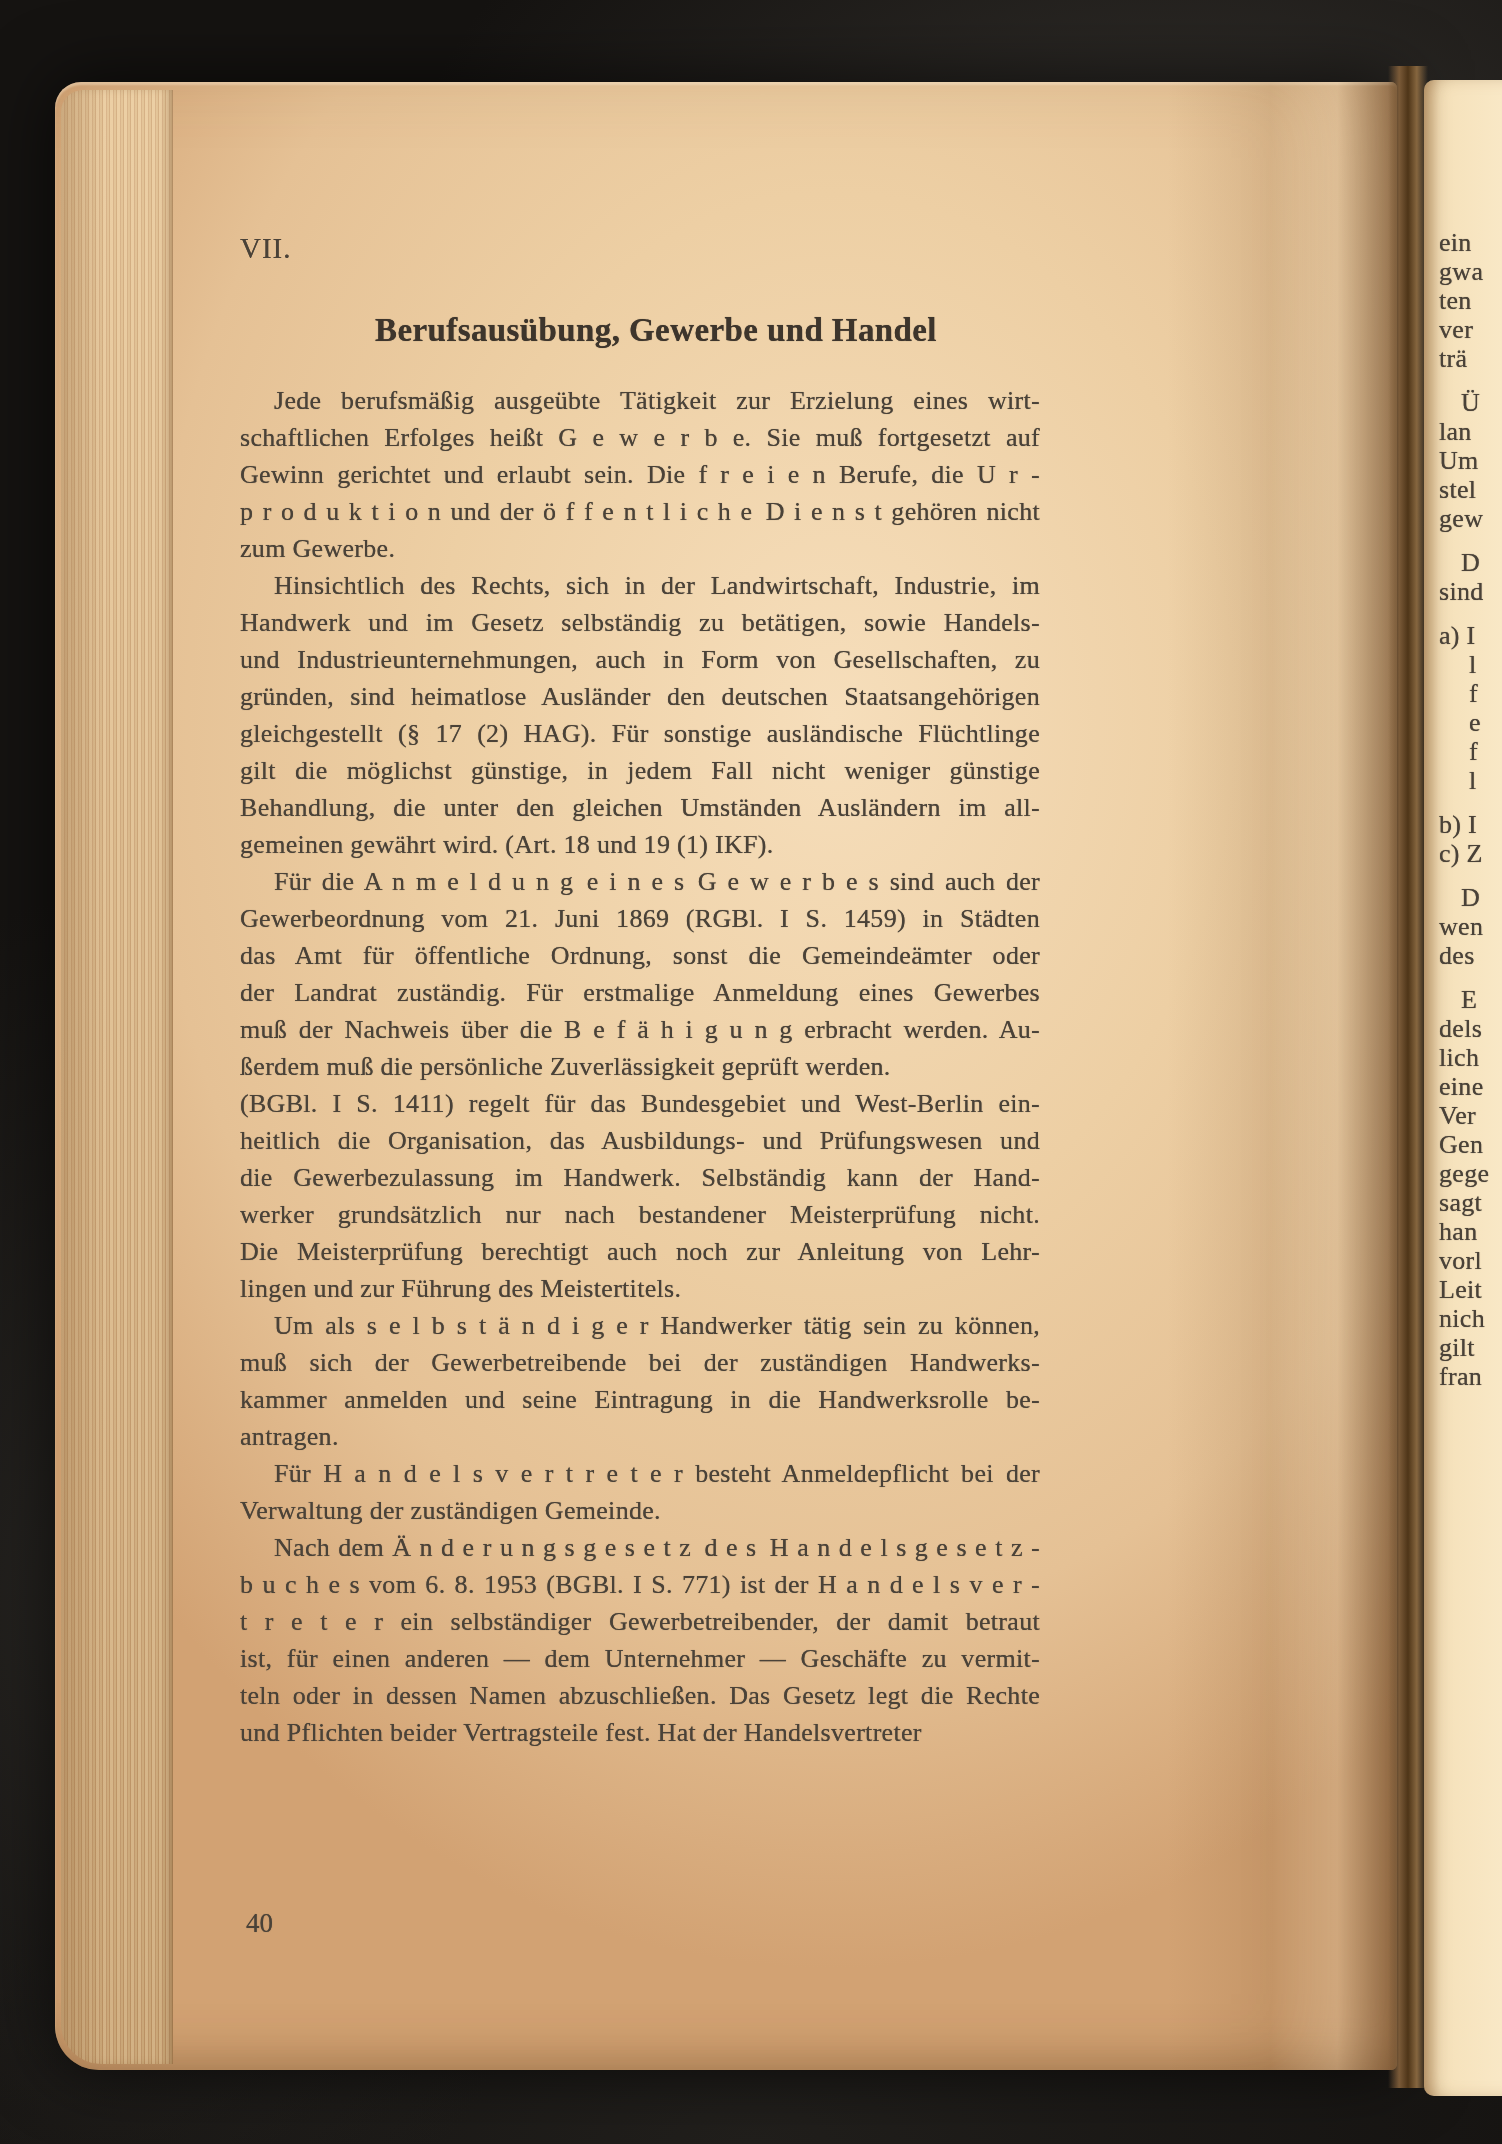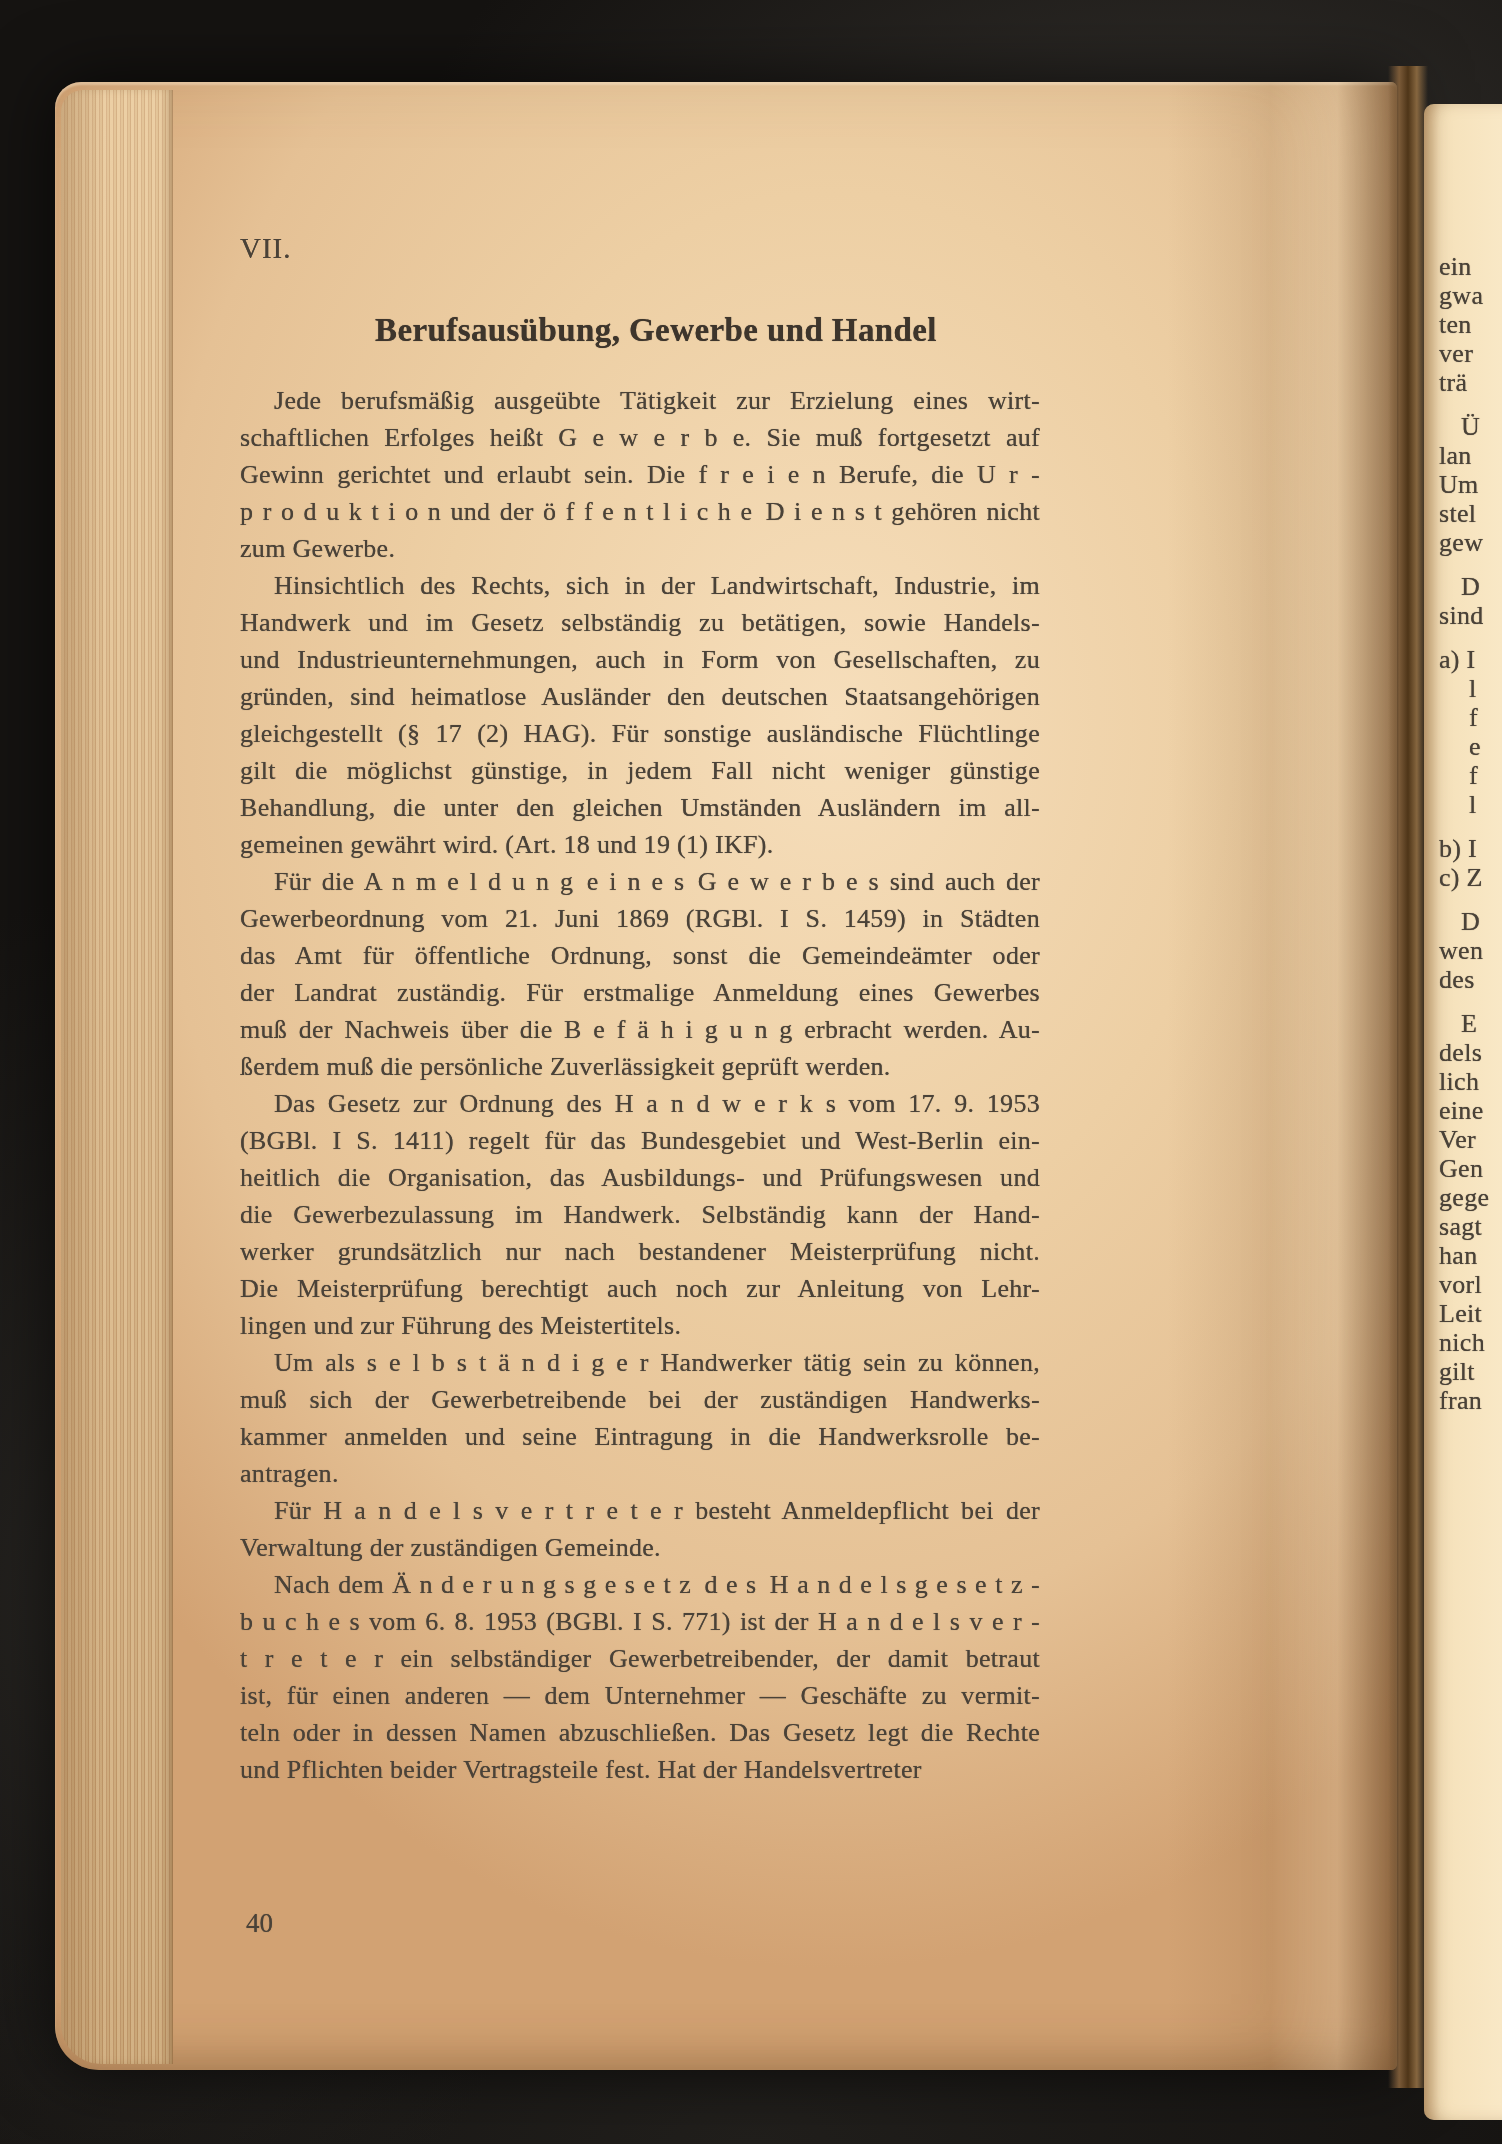--- a/index.html
+++ b/index.html
@@ -89,21 +89,20 @@
     background:linear-gradient(90deg,
       rgba(70,46,22,0) 0%, #7a5a38 28%, #4e3518 50%, #86663f 72%, rgba(70,46,22,0) 100%);
   }
   
   .page-right{
     position:absolute;left:1424px;top:80px;width:78px;height:2016px;
     border-radius:10px 0 0 10px;
     background:linear-gradient(90deg, #e6c99c 0px, #f5e1ba 16px, var(--paper-right,#f9e8c6) 100%);
     box-shadow:inset 14px 0 20px -9px rgba(120,80,40,.6);
     overflow:hidden;
-    margin-top:24px;
   }
   .fragments{
     padding:148px 0 0 15px;
     font-size:26px;line-height:29px;letter-spacing:.3px;
     color:var(--ink,#4a4238);
     text-shadow:0 0 .8px rgba(74,66,56,.9);
     white-space:nowrap;
   }
   .frag{height:29px;}
   .frag.gap{margin-top:15px;}
@@ -143,21 +142,20 @@
           </div>
           <div class="para">
             <div class="line first">Für die A n m e l d u n g e i n e s G e w e r b e s sind auch der</div>
             <div class="line">Gewerbeordnung vom 21. Juni 1869 (RGBl. I S. 1459) in Städten</div>
             <div class="line">das Amt für öffentliche Ordnung, sonst die Gemeindeämter oder</div>
             <div class="line">der Landrat zuständig. Für erstmalige Anmeldung eines Gewerbes</div>
             <div class="line">muß der Nachweis über die B e f ä h i g u n g erbracht werden. Au-</div>
             <div class="line last">ßerdem muß die persönliche Zuverlässigkeit geprüft werden.</div>
           </div>
           <div class="para">
-            <div class="line first">Das Gesetz zur Ordnung des H a n d w e r k s vom 17. 9. 1953</div>
             <div class="line">(BGBl. I S. 1411) regelt für das Bundesgebiet und West-Berlin ein-</div>
             <div class="line">heitlich die Organisation, das Ausbildungs- und Prüfungswesen und</div>
             <div class="line">die Gewerbezulassung im Handwerk. Selbständig kann der Hand-</div>
             <div class="line">werker grundsätzlich nur nach bestandener Meisterprüfung nicht.</div>
             <div class="line">Die Meisterprüfung berechtigt auch noch zur Anleitung von Lehr-</div>
             <div class="line last">lingen und zur Führung des Meistertitels.</div>
           </div>
           <div class="para">
             <div class="line first">Um als s e l b s t ä n d i g e r Handwerker tätig sein zu können,</div>
             <div class="line">muß sich der Gewerbetreibende bei der zuständigen Handwerks-</div>

